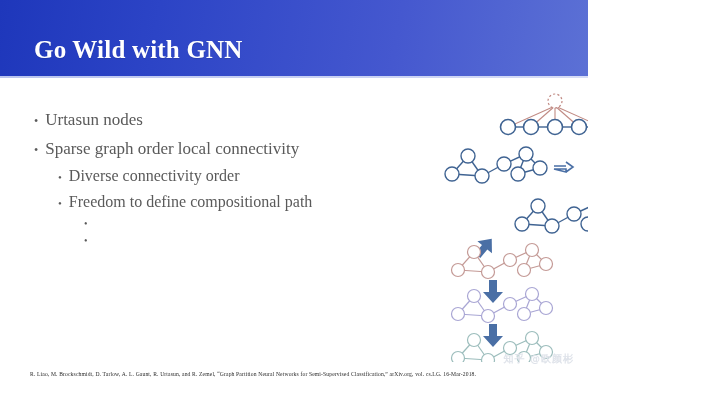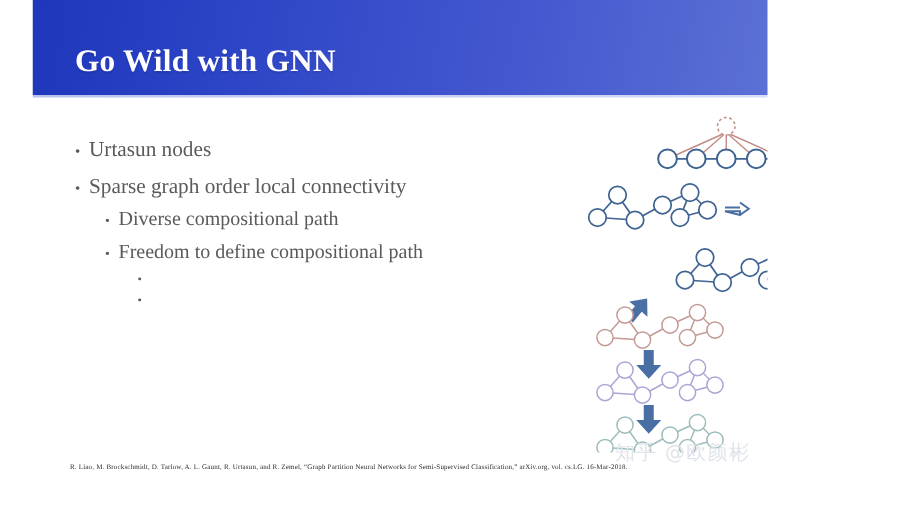--- a/index.html
+++ b/index.html
@@ -3,21 +3,21 @@
 <meta charset="utf-8">
 <style>
   html,body{margin:0;padding:0;}
   body{
     width:720px;height:405px;
     background:#ffffff;
     font-family:"Liberation Serif", serif;
     overflow:hidden;
     position:relative;
   }
-  .slide{position:relative;width:588px;height:405px;background:#fff;overflow:hidden;margin-left:26px;}
+  .slide{position:relative;width:588px;height:405px;background:#fff;overflow:hidden;}
 
   
   .header{
     position:absolute;left:0;top:0;width:720px;height:76px;
     background:linear-gradient(100deg,#1e37bb 0%,#2c44c6 22%,#4558cf 55%,#6b81d9 100%);
   }
   .header-edge{
     position:absolute;left:0;top:76px;width:720px;height:2px;
     background:linear-gradient(100deg,#b9c4ee 0%,#cdd5f4 60%,#dfe4f8 100%);
   }
@@ -49,24 +49,25 @@
   .citation{
     position:absolute;left:30px;top:371px;width:670px;
     font-size:5.6px;color:#2b2b2b;
     font-family:"Liberation Serif", serif;
     letter-spacing:.15px;white-space:nowrap;
   }
 
   
   .watermark{
     position:absolute;right:14px;top:352px;
-    font-size:16px;color:#dfe3ea;
+    font-size:10px;color:#dfe3ea;
     font-family:"DejaVu Sans", sans-serif;
     letter-spacing:1px;
     user-select:none;
+    font-weight:bold;
   }
 </style>
 </head>
 <body>
 
 <div class="slide">
 
   <div class="header"></div>
   <div class="header-edge"></div>
   <div class="title">Go Wild with GNN</div>
@@ -75,21 +76,21 @@
     <div class="b-row lvl1">
       <span class="b-dot">•</span>
       <span class="b-txt">Urtasun nodes</span>
     </div>
     <div class="b-row lvl1">
       <span class="b-dot">•</span>
       <span class="b-txt">Sparse graph order local connectivity</span>
     </div>
     <div class="b-row lvl2">
       <span class="b-dot">•</span>
-      <span class="b-txt">Diverse compositional path</span>
+      <span class="b-txt">Diverse connectivity order</span>
     </div>
     <div class="b-row lvl2">
       <span class="b-dot">•</span>
       <span class="b-txt">Freedom to define compositional path</span>
     </div>
     <div class="b-row lvl3">
       <span class="b-dot">•</span>
     </div>
     <div class="b-row lvl3">
       <span class="b-dot">•</span>

